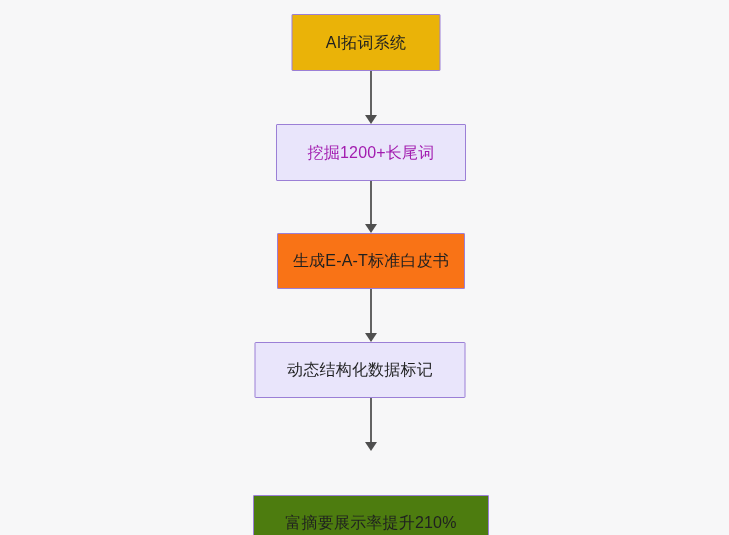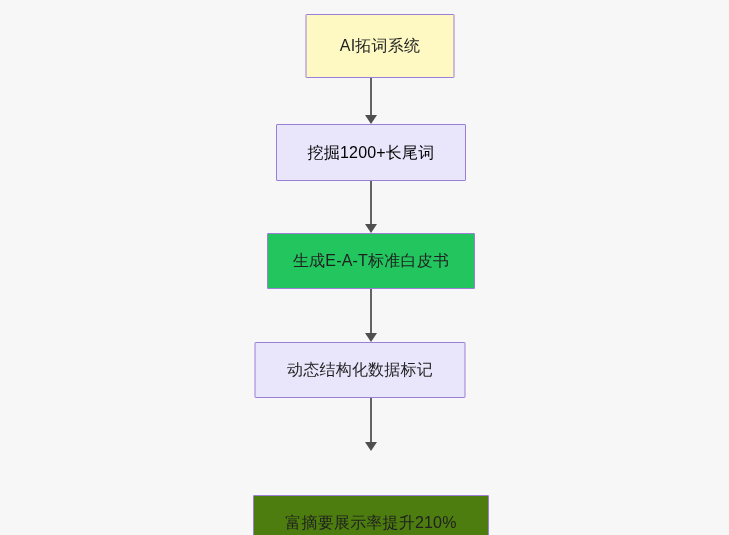--- a/index.html
+++ b/index.html
@@ -80,27 +80,27 @@
   </div>
   <div class="edge" id="edge-2" style="left: 371px; top: 289px; width: 14px; height: 53px;">
     <div class="edge-line" style="height: 46px; background: rgb(99, 99, 99);"></div>
     <div class="edge-head"></div>
   </div>
   <div class="edge" id="edge-3" style="left: 371px; top: 398px; width: 14px; height: 53px;">
     <div class="edge-line" style="height: 46px; background: rgb(99, 99, 99);"></div>
     <div class="edge-head"></div>
   </div>
 
-  <div class="node" id="node-0" style="left: 380px; top: 14px; width: 149px; height: 64px; background: #fef9c3; border-color: rgb(155, 127, 214);">
+  <div class="node" id="node-0" style="left: 366px; top: 14px; width: 149px; height: 57px; background: #eab308; border-color: rgb(155, 127, 214);">
     <span class="node-label" style="color: rgb(31, 32, 32);">AI拓词系统</span>
   </div>
   <div class="node" id="node-1" style="left: 371px; top: 124px; width: 190px; height: 57px; background: rgb(233, 229, 251); border-color: rgb(155, 127, 214);">
-    <span class="node-label" style="color: #000000;">挖掘1200+长尾词</span>
+    <span class="node-label" style="color: #a21caf;">挖掘1200+长尾词</span>
   </div>
-  <div class="node" id="node-2" style="left: 371px; top: 233px; width: 208px; height: 56px; background: #22c55e; border-color: rgb(155, 127, 214);">
+  <div class="node" id="node-2" style="left: 371px; top: 233px; width: 188px; height: 56px; background: #f97316; border-color: rgb(155, 127, 214);">
     <span class="node-label" style="color: rgb(31, 32, 32);">生成E-A-T标准白皮书</span>
   </div>
   <div class="node" id="node-3" style="left: 360px; top: 342px; width: 211px; height: 56px; background: rgb(233, 229, 251); border-color: rgb(155, 127, 214);">
     <span class="node-label" style="color: rgb(31, 32, 32);">动态结构化数据标记</span>
   </div>
   <div class="node" id="node-4" style="left: 371px; top: 451px; width: 236px; height: 55px; background: #4d7c0f; border-color: rgb(155, 127, 214); margin-top: 44px;">
     <span class="node-label" style="color: rgb(31, 32, 32);">富摘要展示率提升210%</span>
   </div>
 
 </div>

